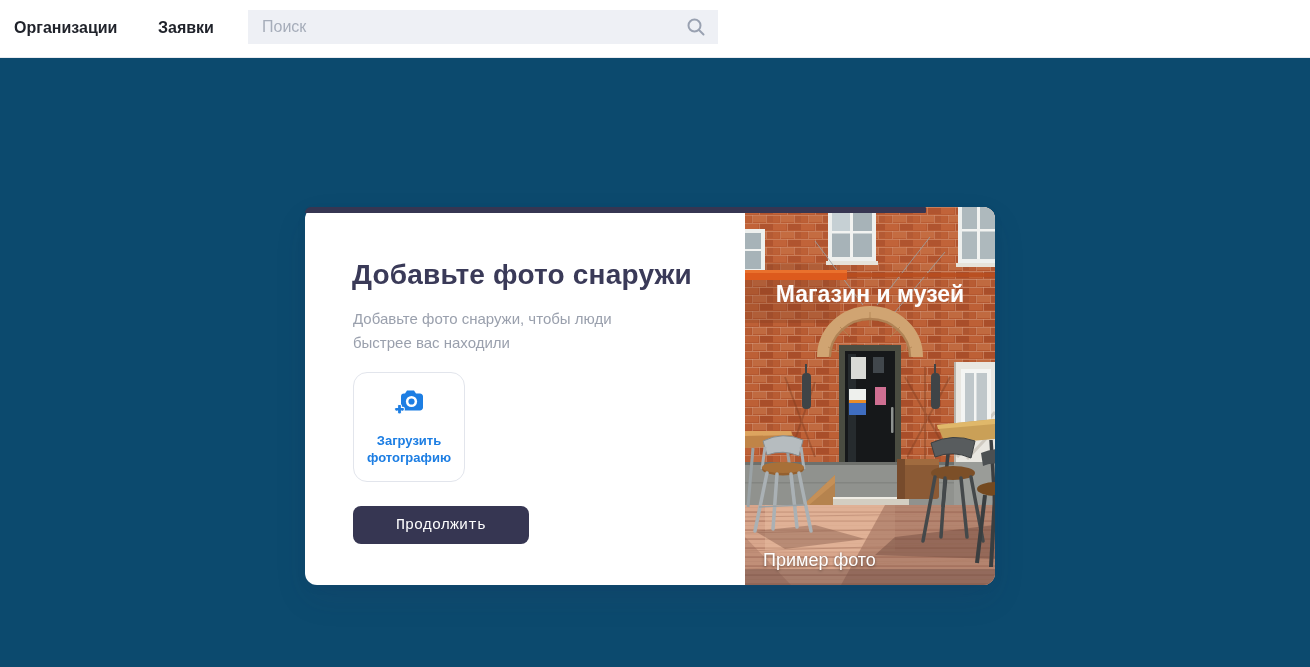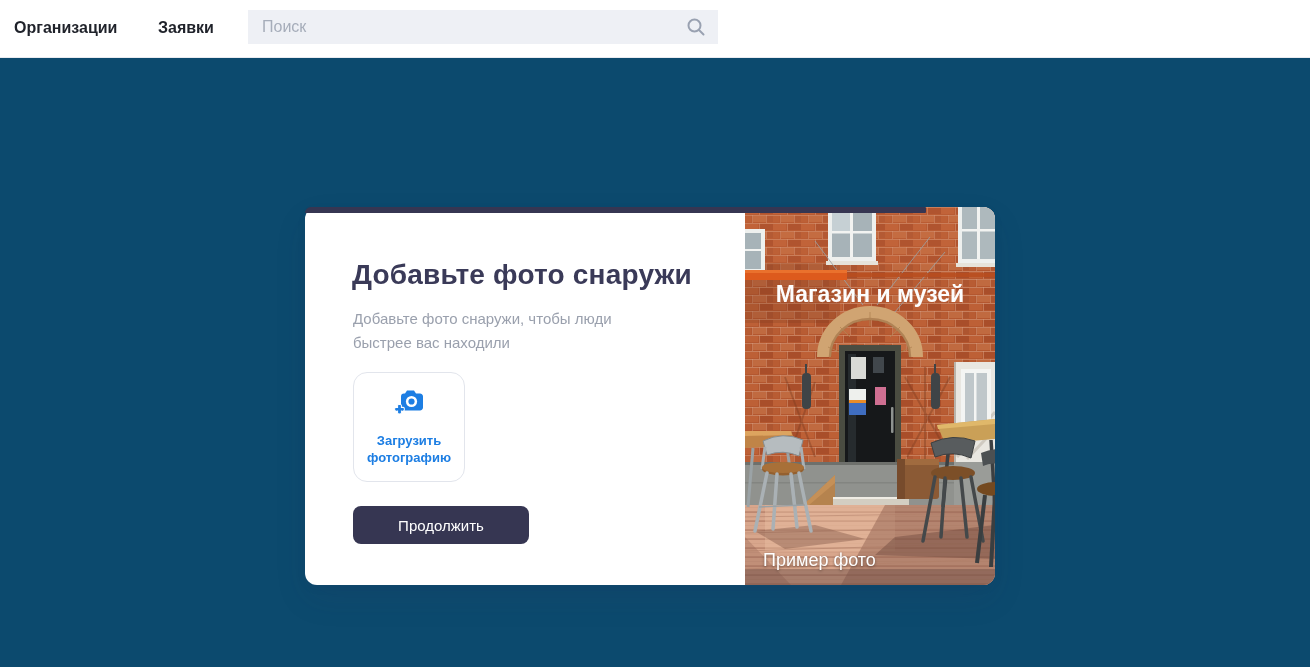--- a/index.html
+++ b/index.html
@@ -18,21 +18,21 @@
   
   .card{position:absolute;left:305px;top:207px;width:690px;height:378px;background:#fff;border-radius:12px;
         box-shadow:0 14px 32px rgba(50,50,90,.10),0 3px 10px rgba(50,50,90,.06);}
   .progress{position:absolute;top:0;left:0;height:6px;background:#363652;border-radius:12px 2px 2px 0;z-index:6;}
   .card-title{position:absolute;left:47px;top:52px;font-size:28px;font-weight:700;color:#3a3a58;letter-spacing:.2px;}
   .card-sub{position:absolute;left:48px;top:100px;font-size:15px;line-height:24px;color:#9aa0ad;}
   .upload-tile{position:absolute;left:48px;top:165px;width:112px;height:110px;background:#fff;border:1px solid #e2e5ec;border-radius:14px;
         display:flex;flex-direction:column;align-items:center;justify-content:center;gap:17px;cursor:pointer;box-sizing:border-box;}
   .upload-label{font-size:13px;font-weight:700;color:#1d7ee3;text-align:center;line-height:17px;width:88px;}
   .continue-btn{position:absolute;left:48px;top:299px;width:176px;height:38px;border:none;border-radius:8px;background:#363652;color:#fff;
-        font-size:15px;font-family:Liberation Sans, sans-serif;cursor:pointer;}
+        font-size:15px;font-family:Liberation Mono, monospace;cursor:pointer;}
 
   
   .photo-wrap{position:absolute;top:0;right:0;width:250px;height:378px;border-radius:6px 12px 12px 0;overflow:hidden;text-align:center;}
   .photo-caption{position:absolute;left:18px;bottom:14px;color:#fff;font-size:18px;text-shadow:0 1px 3px rgba(0,0,0,.45);z-index:5;}
 </style>
 </head>
 <body>
 
 <div class="page">
 

